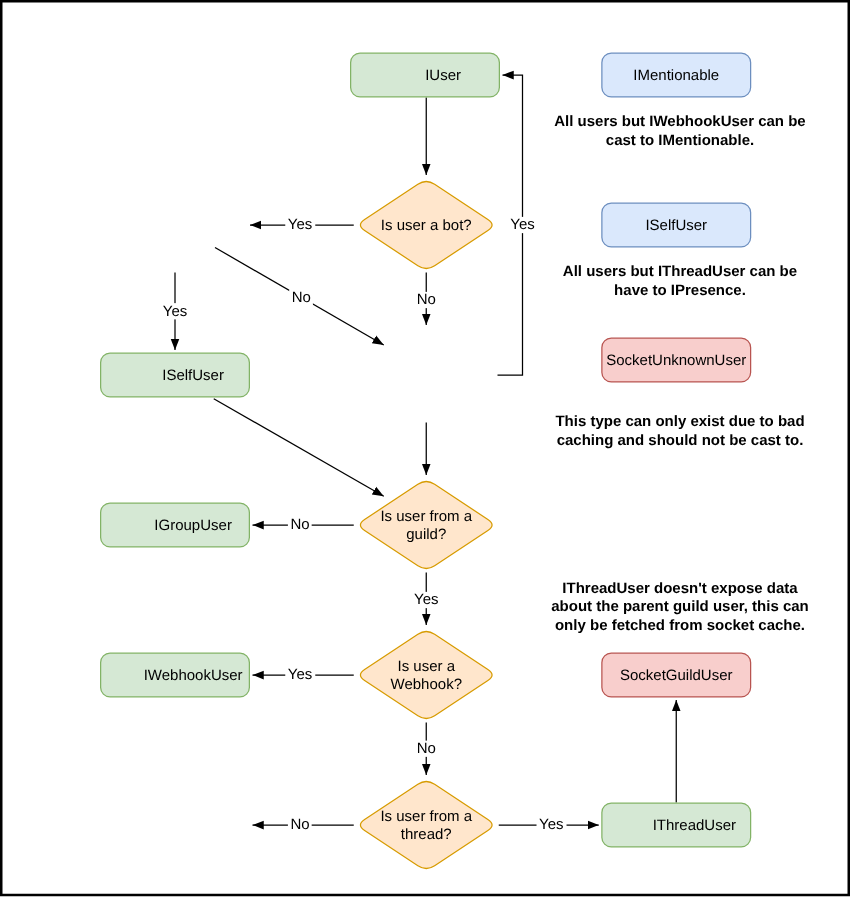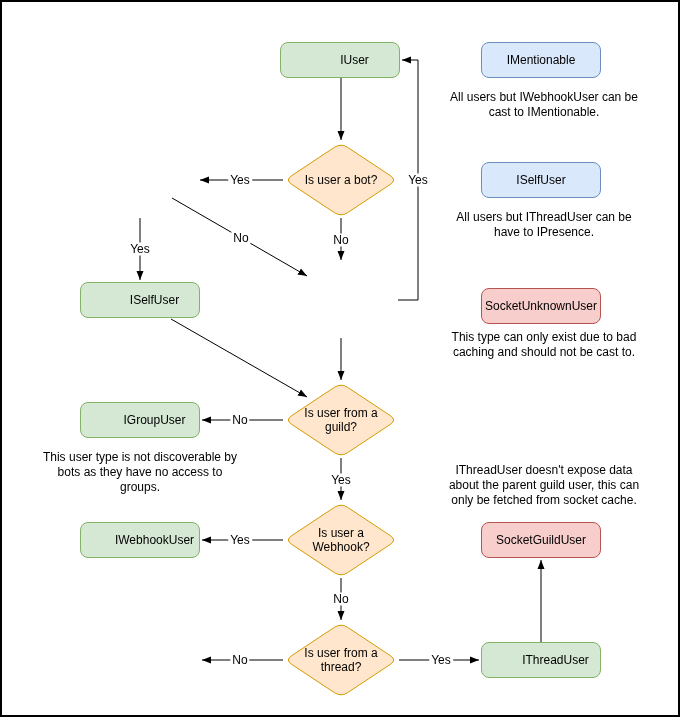--- a/index.html
+++ b/index.html
@@ -33,21 +33,21 @@
     font-size:12px; line-height:14px; text-align:center; white-space:pre-line;
   }
 
   .edge-label {
     position:absolute; transform:translate(-50%,-50%);
     background:#ffffff; font-size:12px; line-height:13px; padding:0 2px;
   }
 
   .note {
     position:absolute; width:220px; font-size:12px; line-height:15px;
-    text-align:center; white-space:pre-line;
+    text-align:center; white-space:pre-line;font-weight:bold;
   }
 </style>
 </head>
 <body>
 
 <div class="canvas">
 
   <svg class="edges" width="682" height="722" aria-hidden="true">
     <defs>
       <marker id="arrow" markerUnits="userSpaceOnUse" markerWidth="12" markerHeight="10" refX="9" refY="4" orient="auto">
@@ -73,21 +73,21 @@
 
   <div class="node green" style="left:280px;top:42px">
       <span>IUser</span>
     </div>
   <div class="node blue" style="left:481px;top:42px">
       <span>IMentionable</span>
     </div>
   <div class="node blue" style="left:481px;top:162px">
       <span>ISelfUser</span>
     </div>
-  <div class="node red" style="left:481px;top:288px">
+  <div class="node red" style="left:481px;top:270px">
       <span>SocketUnknownUser</span>
     </div>
   <div class="node green" style="left:80px;top:282px">
       <span>ISelfUser</span>
     </div>
   <div class="node green" style="left:80px;top:402px">
       <span>IGroupUser</span>
     </div>
   <div class="node green" style="left:80px;top:522px">
       <span>IWebhookUser</span>
@@ -138,21 +138,18 @@
   <span class="edge-label" style="left:341px;top:599px">No</span>
   <span class="edge-label" style="left:240px;top:660px">No</span>
   <span class="edge-label" style="left:441px;top:660px">Yes</span>
 
   <div class="note" style="left:434px;top:90px">All users but IWebhookUser can be
 cast to IMentionable.</div>
   <div class="note" style="left:434px;top:210px">All users but IThreadUser can be
 have to IPresence.</div>
   <div class="note" style="left:434px;top:330px">This type can only exist due to bad
 caching and should not be cast to.</div>
-  <div class="note" style="left:30px;top:450px">This user type is not discoverable by
-bots as they have no access to
-groups.</div>
   <div class="note" style="left:434px;top:463px">IThreadUser doesn't expose data
 about the parent guild user, this can
 only be fetched from socket cache.</div>
 
   <div class="frame"></div>
 </div>
 
 </body></html>

